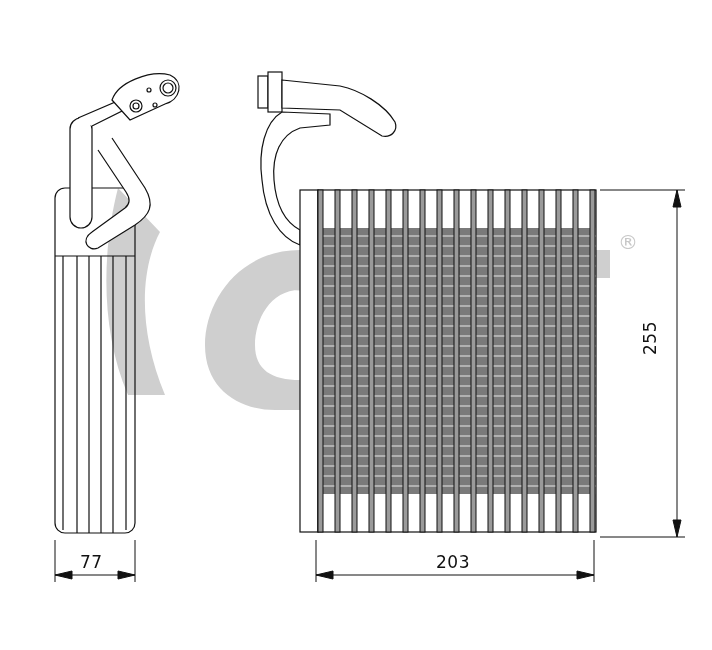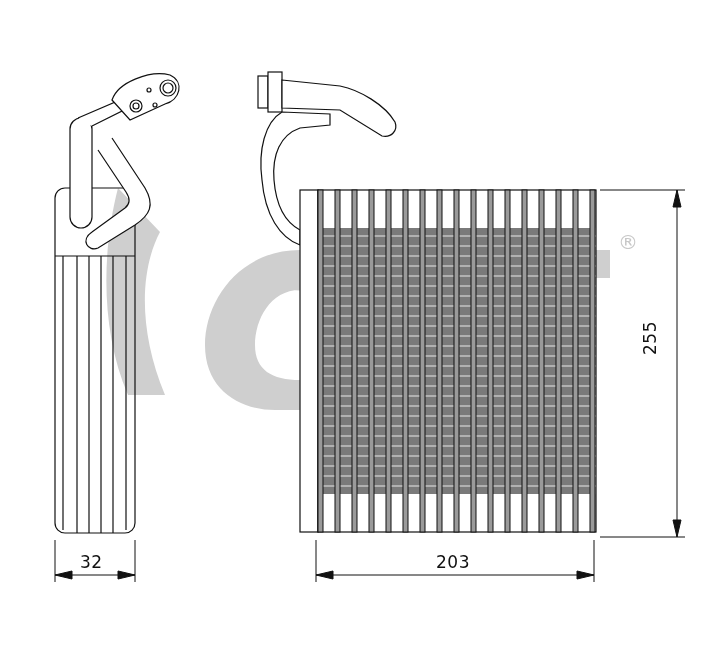--- a/index.html
+++ b/index.html
@@ -120,15 +120,15 @@
 
     <line x1="600" y1="190" x2="685" y2="190"></line>
     <line x1="600" y1="537" x2="685" y2="537"></line>
     <line x1="677" y1="190" x2="677" y2="537"></line>
     <polygon points="677,190 673,207 681,207"></polygon>
     <polygon points="677,537 673,520 681,520"></polygon>
   </g>
 </svg>
 
 <span class="reg-mark">®</span>
-<span class="dim-label dim-58">32</span>
+<span class="dim-label dim-58">77</span>
 <span class="dim-label dim-203">203</span>
 <span class="dim-label dim-255">255</span>
 
 </body></html>

